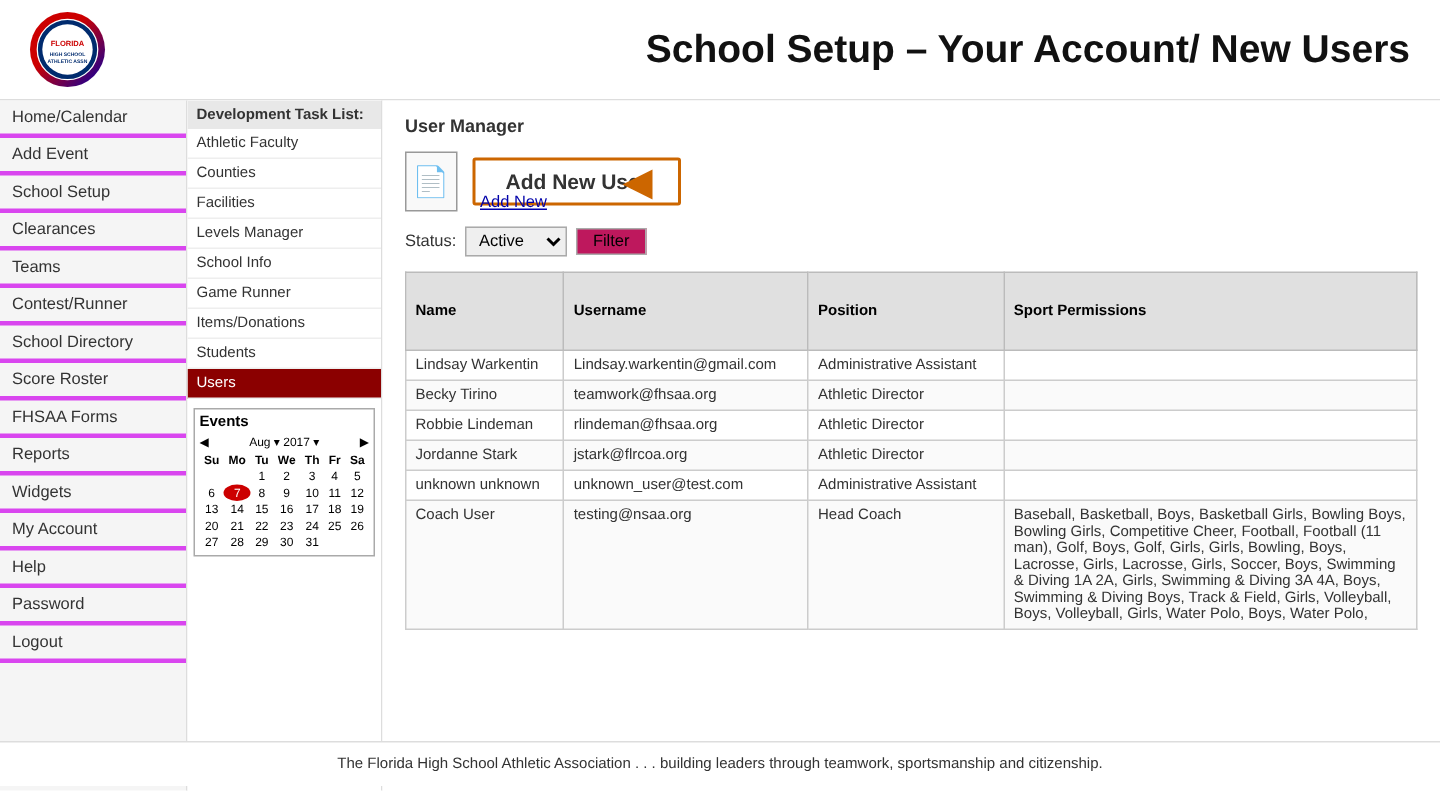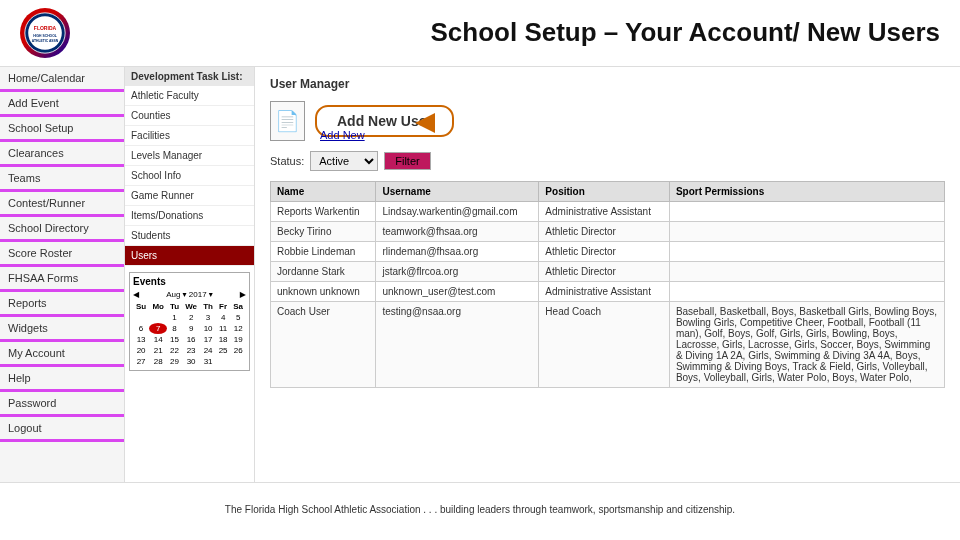--- a/index.html
+++ b/index.html
@@ -167,21 +167,21 @@
       font-size: 20px;
     }
     .add-new-user-btn {
       background: #fff;
       border: 2px solid #cc6600;
       color: #333;
       font-size: 14px;
       font-weight: bold;
       padding: 6px 20px;
       cursor: pointer;
-      border-radius: 13px;
+      border-radius: 2px;
     }
     .add-new-link {
       font-size: 11px;
       color: #00a;
       cursor: pointer;
       text-decoration: underline;
       margin-left: 5px;
       position: absolute;
       left: 45px;
       top: 28px;
@@ -223,44 +223,44 @@
 
     
     .user-table {
       width: 100%;
       border-collapse: collapse;
       font-size: 10px;
     }
     .user-table th {
       background: #e0e0e0;
       border: 1px solid #bbb;
-      padding: 4px 6px;
+      padding: 20px 6px;
       text-align: left;
       font-size: 10px;
       font-weight: bold;
     }
     .user-table td {
       border: 1px solid #ccc;
       padding: 4px 6px;
       vertical-align: top;
       font-size: 10px;
       color: #333;
     }
     .user-table tr:nth-child(even) td { background: #fafafa; }
 
     
     .footer {
       position: absolute;
-      bottom: 4px;
+      bottom: 16px;
       left: 0;
       right: 0;
       text-align: center;
       font-size: 10px;
       color: #333;
-      padding: 21px;
+      padding: 9px;
       border-top: 1px solid #ddd;
       background: #fff;
     }
   </style>
 </head>
 <body>
 
 <div class="header">
   <div class="logo-area">
     <div class="logo-circle">
@@ -407,21 +407,21 @@
       <thead>
         <tr>
           <th>Name</th>
           <th>Username</th>
           <th>Position</th>
           <th>Sport Permissions</th>
         </tr>
       </thead>
       <tbody id="user-table-body">
       <tr>
-            <td>Reports Warkentin</td>
+            <td>Lindsay Warkentin</td>
             <td>Lindsay.warkentin@gmail.com</td>
             <td>Administrative Assistant</td>
             <td style="max-width: 250px;"></td>
           </tr>
           <tr>
             <td>Becky Tirino</td>
             <td>teamwork@fhsaa.org</td>
             <td>Athletic Director</td>
             <td style="max-width: 250px;"></td>
           </tr>

